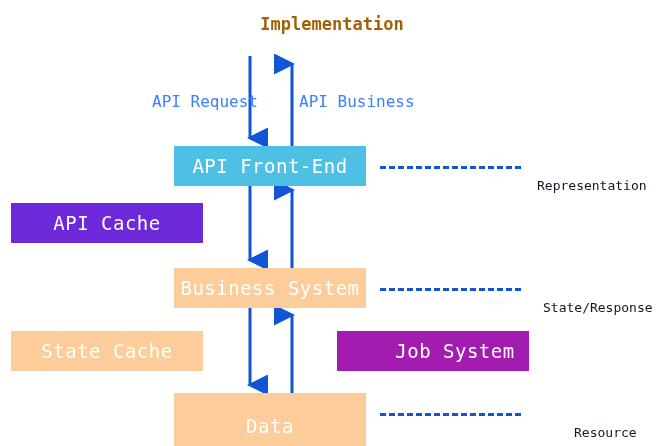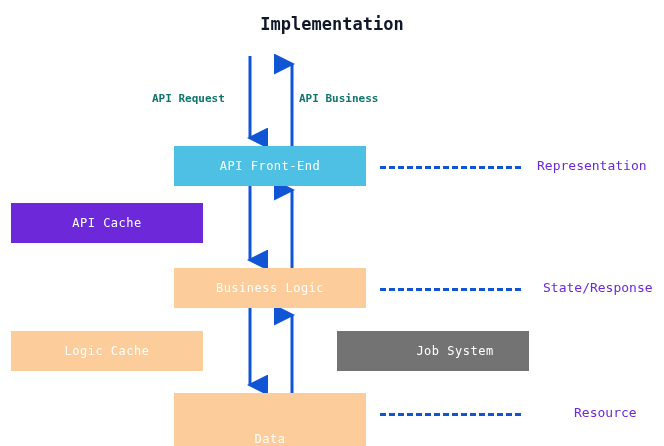--- a/index.html
+++ b/index.html
@@ -22,52 +22,52 @@
 
   
   .title {
     position: absolute;
     left: 0;
     top: 14px;
     width: 664px;
     text-align: center;
     font-size: 17px;
     font-weight: bold;
-    color: #0f172a;
+    color: #a16207;
     letter-spacing: 0px;
   }
 
   
   .box {
     position: absolute;
     box-sizing: border-box;
     display: flex;
     align-items: center;
     justify-content: center;
-    font-size: 12px;
+    font-size: 19px;
     color: #ffffff;
     letter-spacing: 0.5px;
     white-space: nowrap;
   }
 
   
   .flow-label {
     position: absolute;
-    font-size: 11px;
-    color: #0f766e;
+    font-size: 16px;
+    color: #3b82f6;
     white-space: nowrap;
-    font-weight: bold;
   }
 
   
   .tier-label {
     position: absolute;
     font-size: 13px;
-    color: #6d28d9;
+    color: #0f172a;
     white-space: nowrap;
+    margin-top: 20px;
   }
 
   
   .dash-line {
     position: absolute;
     height: 0;
     border-top-width: 3px;
     border-top-style: dashed;
   }
 
@@ -133,36 +133,36 @@
 
   <div class="dash-line" style="left:380px; top:166px; width:141px; border-top-color:#1055d4;"></div>
 
   <div class="tier-label" style="left:537px; top:158px;">Representation</div>
 
   <div class="box" style="left:11px; top:203px; width:192px; height:40px; background:#6d28d9;">
     <span>API Cache</span>
   </div>
 
   <div class="box" style="left:174px; top:268px; width:192px; height:40px; background:#fccd9a;">
-    <span>Business Logic</span>
+    <span>Business System</span>
   </div>
 
   <div class="dash-line" style="left:380px; top:288px; width:141px; border-top-color:#1055d4;"></div>
 
   <div class="tier-label" style="left:543px; top:280px;">State/Response</div>
 
   <div class="box" style="left:11px; top:331px; width:192px; height:40px; background:#fccd9a;">
-    <span>Logic Cache</span>
+    <span>State Cache</span>
   </div>
 
-  <div class="box" style="left:337px; top:331px; width:192px; height:40px; background:#737373;padding-left:44px;">
+  <div class="box" style="left:337px; top:331px; width:192px; height:40px; background:#a21caf;padding-left:44px;">
     <span>Job System</span>
   </div>
 
-  <div class="box" style="left:174px; top:393px; width:192px; height:53px; background:#fccd9a; align-items:flex-end; padding-top:12px;">
+  <div class="box" style="left:174px; top:393px; width:192px; height:53px; background:#fccd9a; align-items:center; padding-top:12px;">
     <span>Data</span>
   </div>
 
   <div class="dash-line" style="left:380px; top:413px; width:141px; border-top-color:#1055d4;"></div>
 
   <div class="tier-label" style="left:553px; top:405px;padding-left:21px;">Resource</div>
 
 </div>
 
 </body></html>

